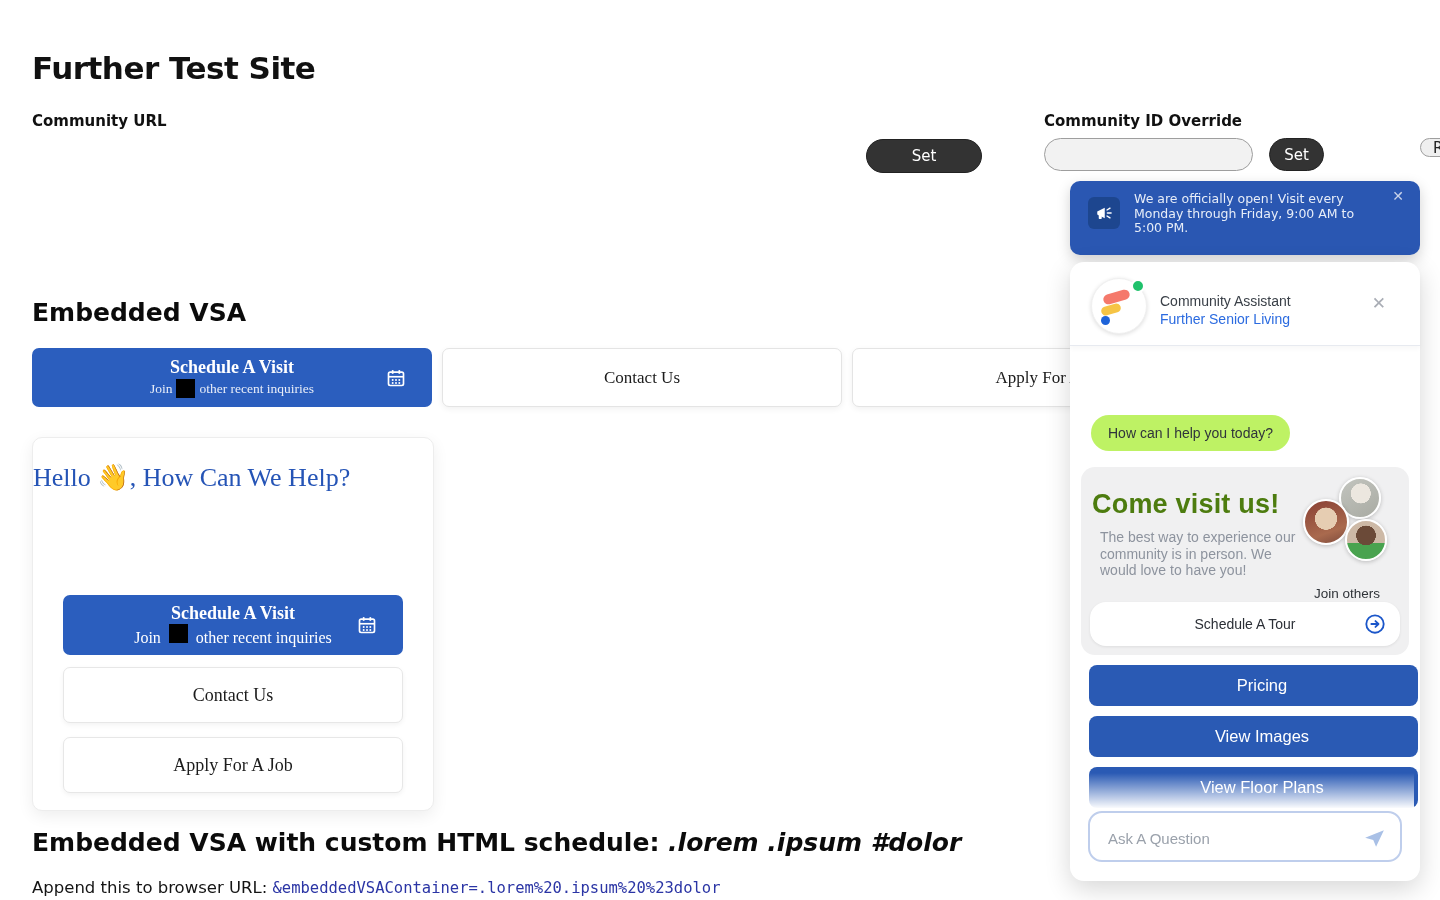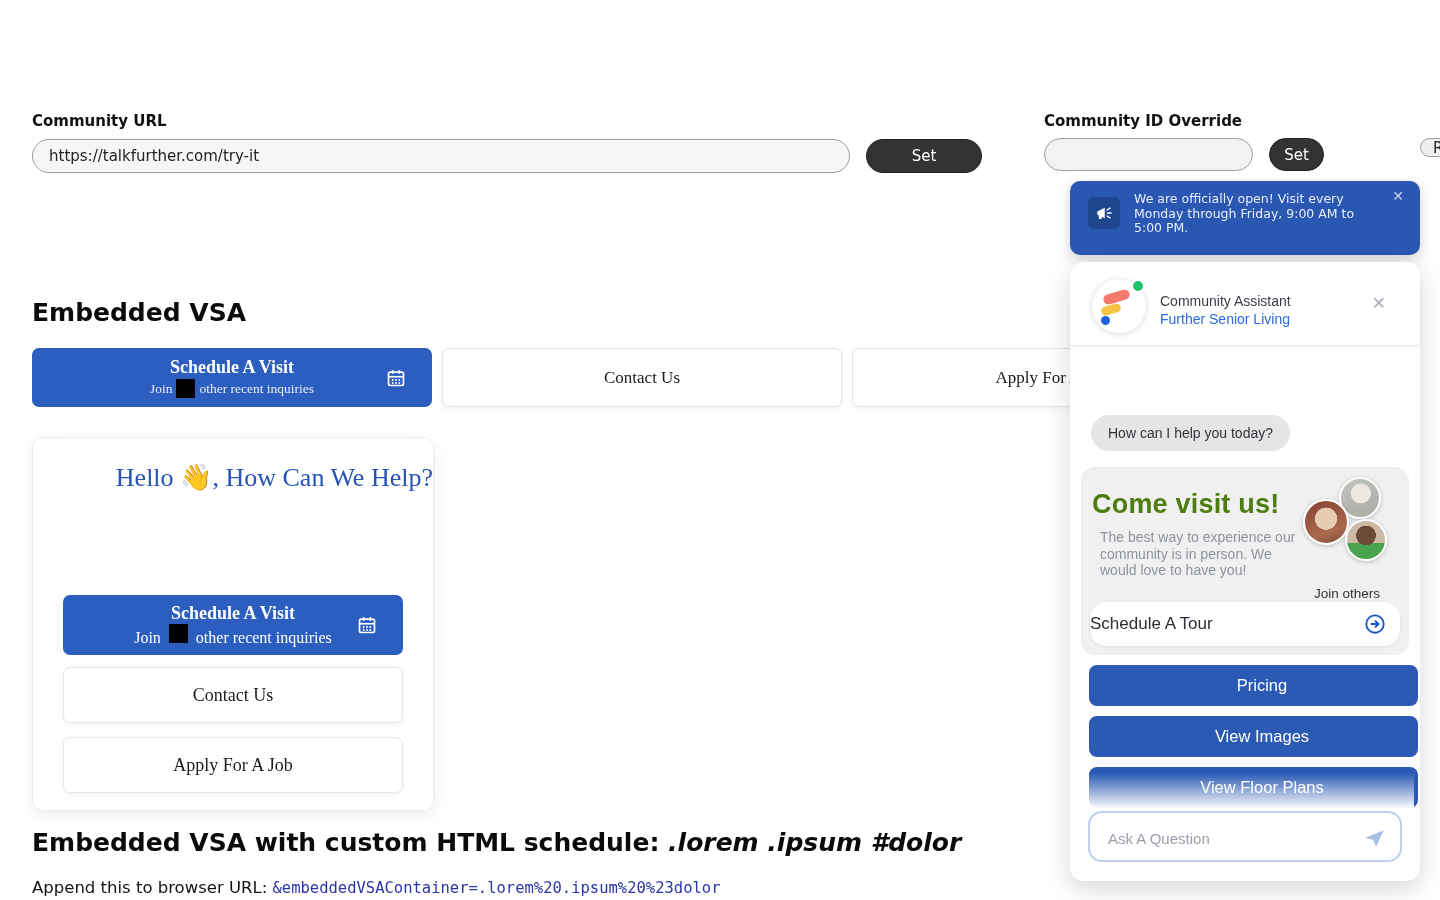--- a/index.html
+++ b/index.html
@@ -37,21 +37,21 @@
   .b-contact{left:442px;width:400px;}
   .b-apply{left:852px;width:400px;}
   .vsa-btn .ttl{font-size:18px;font-weight:700;}
   .vsa-btn .sub{font-size:13.5px;color:#e8edf8;margin-top:1px;display:flex;align-items:center;}
   .redacted{display:inline-block;width:19px;height:19px;background:#000;margin:0 4px;}
   .cal-icon{position:absolute;right:26px;top:50%;transform:translateY(-50%);width:20px;height:20px;}
 
   
   .hello-card{position:absolute;left:32px;top:437px;width:400px;height:372px;background:#fff;
               border:1px solid #ededed;border-radius:10px;box-shadow:0 5px 16px rgba(0,0,0,0.07);}
-  .hello-title{position:absolute;left:0;right:0;top:24px;text-align:right;
+  .hello-title{position:absolute;left:0;right:0;top:24px;text-align:left;
                font-family:"Liberation Serif",serif;font-size:26px;color:#2554b6;}
   .hello-body{position:absolute;left:30px;width:340px;top:66px;text-align:center;
               font-family:"Liberation Serif",serif;font-size:17.5px;line-height:21px;color:#1c1c1c;}
   .card-btn{position:absolute;left:30px;width:340px;border-radius:7px;box-sizing:border-box;
             display:flex;flex-direction:column;align-items:center;justify-content:center;
             font-family:"Liberation Serif",serif;cursor:pointer;}
   .cb-schedule{top:157px;height:60px;background:#2b5ebe;color:#fff;}
   .cb-white{background:#fff;border:1px solid #e7e7e7;box-shadow:0 2px 5px rgba(0,0,0,0.05);color:#1c1c1c;font-size:18px;}
   .cb-contact{top:229px;height:56px;}
   .cb-apply{top:299px;height:56px;}
@@ -80,38 +80,38 @@
           border:1px solid #f0f0f0;box-shadow:0 1px 4px rgba(0,0,0,0.14);}
   .logo-bar1{position:absolute;left:11px;top:13px;width:27px;height:10px;border-radius:6px;background:#f5796b;transform:rotate(-16deg);}
   .logo-bar2{position:absolute;left:9px;top:26px;width:20px;height:9px;border-radius:5px;background:#f6c445;transform:rotate(-16deg);}
   .logo-dot{position:absolute;left:9px;top:37px;width:9px;height:9px;border-radius:50%;background:#1e63d9;}
   .status-dot{position:absolute;right:1px;top:0;width:10px;height:10px;border-radius:50%;background:#1fc16b;border:2px solid #fff;}
   .hdr-texts{position:absolute;left:90px;top:31px;}
   .hdr-title{font-size:14px;color:#3a4048;}
   .hdr-link{font-size:14px;color:#2b6be0;margin-top:2px;cursor:pointer;}
   .panel-close{position:absolute;right:34px;top:33px;color:#a9adb5;font-size:17px;cursor:pointer;line-height:1;}
 
-  .bubble{position:absolute;left:21px;top:153px;background:#e5e5e5;border-radius:18px;
+  .bubble{position:absolute;left:21px;top:153px;background:#bef264;border-radius:18px;
           padding:10px 17px;font-size:14px;color:#30343b;}
 
   .visit-card{position:absolute;left:11px;top:205px;width:328px;height:188px;background:#f0f0f1;border-radius:14px;}
   .vc-title{position:absolute;left:11px;top:22px;font-size:27px;font-weight:700;color:#4d7c0f;letter-spacing:0.2px;}
   .vc-body{position:absolute;left:19px;top:62px;width:198px;font-size:14px;line-height:16.5px;color:#8d939e;}
   .vc-avatars{position:absolute;left:222px;top:10px;width:98px;height:94px;}
   .ava{position:absolute;border-radius:50%;border:2px solid #fff;box-shadow:0 1px 4px rgba(0,0,0,0.22);box-sizing:border-box;}
   .ava1{left:0;top:22px;width:46px;height:46px;z-index:2;
         background:radial-gradient(circle at 50% 42%,#e6cdb2 0 34%,transparent 35%),linear-gradient(160deg,#8a4034,#a96a4e 70%,#7d4a3c);}
   .ava2{left:36px;top:0;width:42px;height:42px;z-index:1;
         background:radial-gradient(circle at 52% 38%,#ece7df 0 32%,transparent 33%),linear-gradient(150deg,#c2c4be,#a9aba3);}
   .ava3{left:42px;top:42px;width:42px;height:42px;z-index:3;
         background:radial-gradient(circle at 50% 38%,#6b4a38 0 32%,transparent 33%),linear-gradient(#cdb9a6 0 58%,#49a34f 58%);}
   .vc-caption{position:absolute;left:204px;top:118px;width:124px;text-align:center;
               font-size:13.5px;line-height:17px;color:#2f3338;}
   .vc-cta{position:absolute;left:9px;top:135px;width:310px;height:44px;background:#fff;border-radius:16px;
-          display:flex;align-items:center;justify-content:flex-start;font-size:17px;color:#2b2f36;
+          display:flex;align-items:center;justify-content:center;font-size:14px;color:#2b2f36;
           box-shadow:0 1px 3px rgba(0,0,0,0.08);cursor:pointer;}
   .vc-cta .arrow{position:absolute;right:14px;top:11px;width:22px;height:22px;}
 
   .quick-btn{position:absolute;left:19px;width:312px;height:41px;background:#2a5ab4;color:#fff;
              border-radius:8px;display:flex;align-items:center;justify-content:center;font-size:16.5px;cursor:pointer;padding-left:17px;}
   .qb-0{top:403px;}
   .qb-1{top:454px;}
   .qb-2{top:505px;}
   .fade-overlay{position:absolute;left:6px;right:6px;top:511px;height:50px;pointer-events:none;
                 background:linear-gradient(180deg,rgba(255,255,255,0) 0,#fff 72%);}
@@ -120,23 +120,23 @@
   .composer input{position:absolute;left:16px;top:12px;width:240px;height:24px;border:none;outline:none;
                   font-size:15px;color:#333;font-family:"Liberation Sans",sans-serif;}
   .composer input::placeholder{color:#9aa1ab;}
   .send-icon{position:absolute;right:13px;top:13px;width:25px;height:25px;cursor:pointer;}
 </style>
 </head>
 <body>
 
 <div class="canvas">
 
+  <div class="page-title">Further Test Site</div>
 
   <div class="field-label lbl-url">Community URL</div>
-  <input class="txt-input in-url" type="text" value="https://talkfurther.com/try-it" style="">
   <div class="pill-btn btn-dark set-main">Set</div>
 
   <div class="field-label lbl-id">Community ID Override</div>
   <input class="txt-input in-id" type="text" value="" style="">
   <div class="pill-btn btn-dark set-id">Set</div>
   <div class="pill-btn btn-light reset-id">Reset</div>
 
   <div class="h2 h2-vsa">Embedded VSA</div>
 
   <div class="vsa-btn vsa-blue b-schedule">

